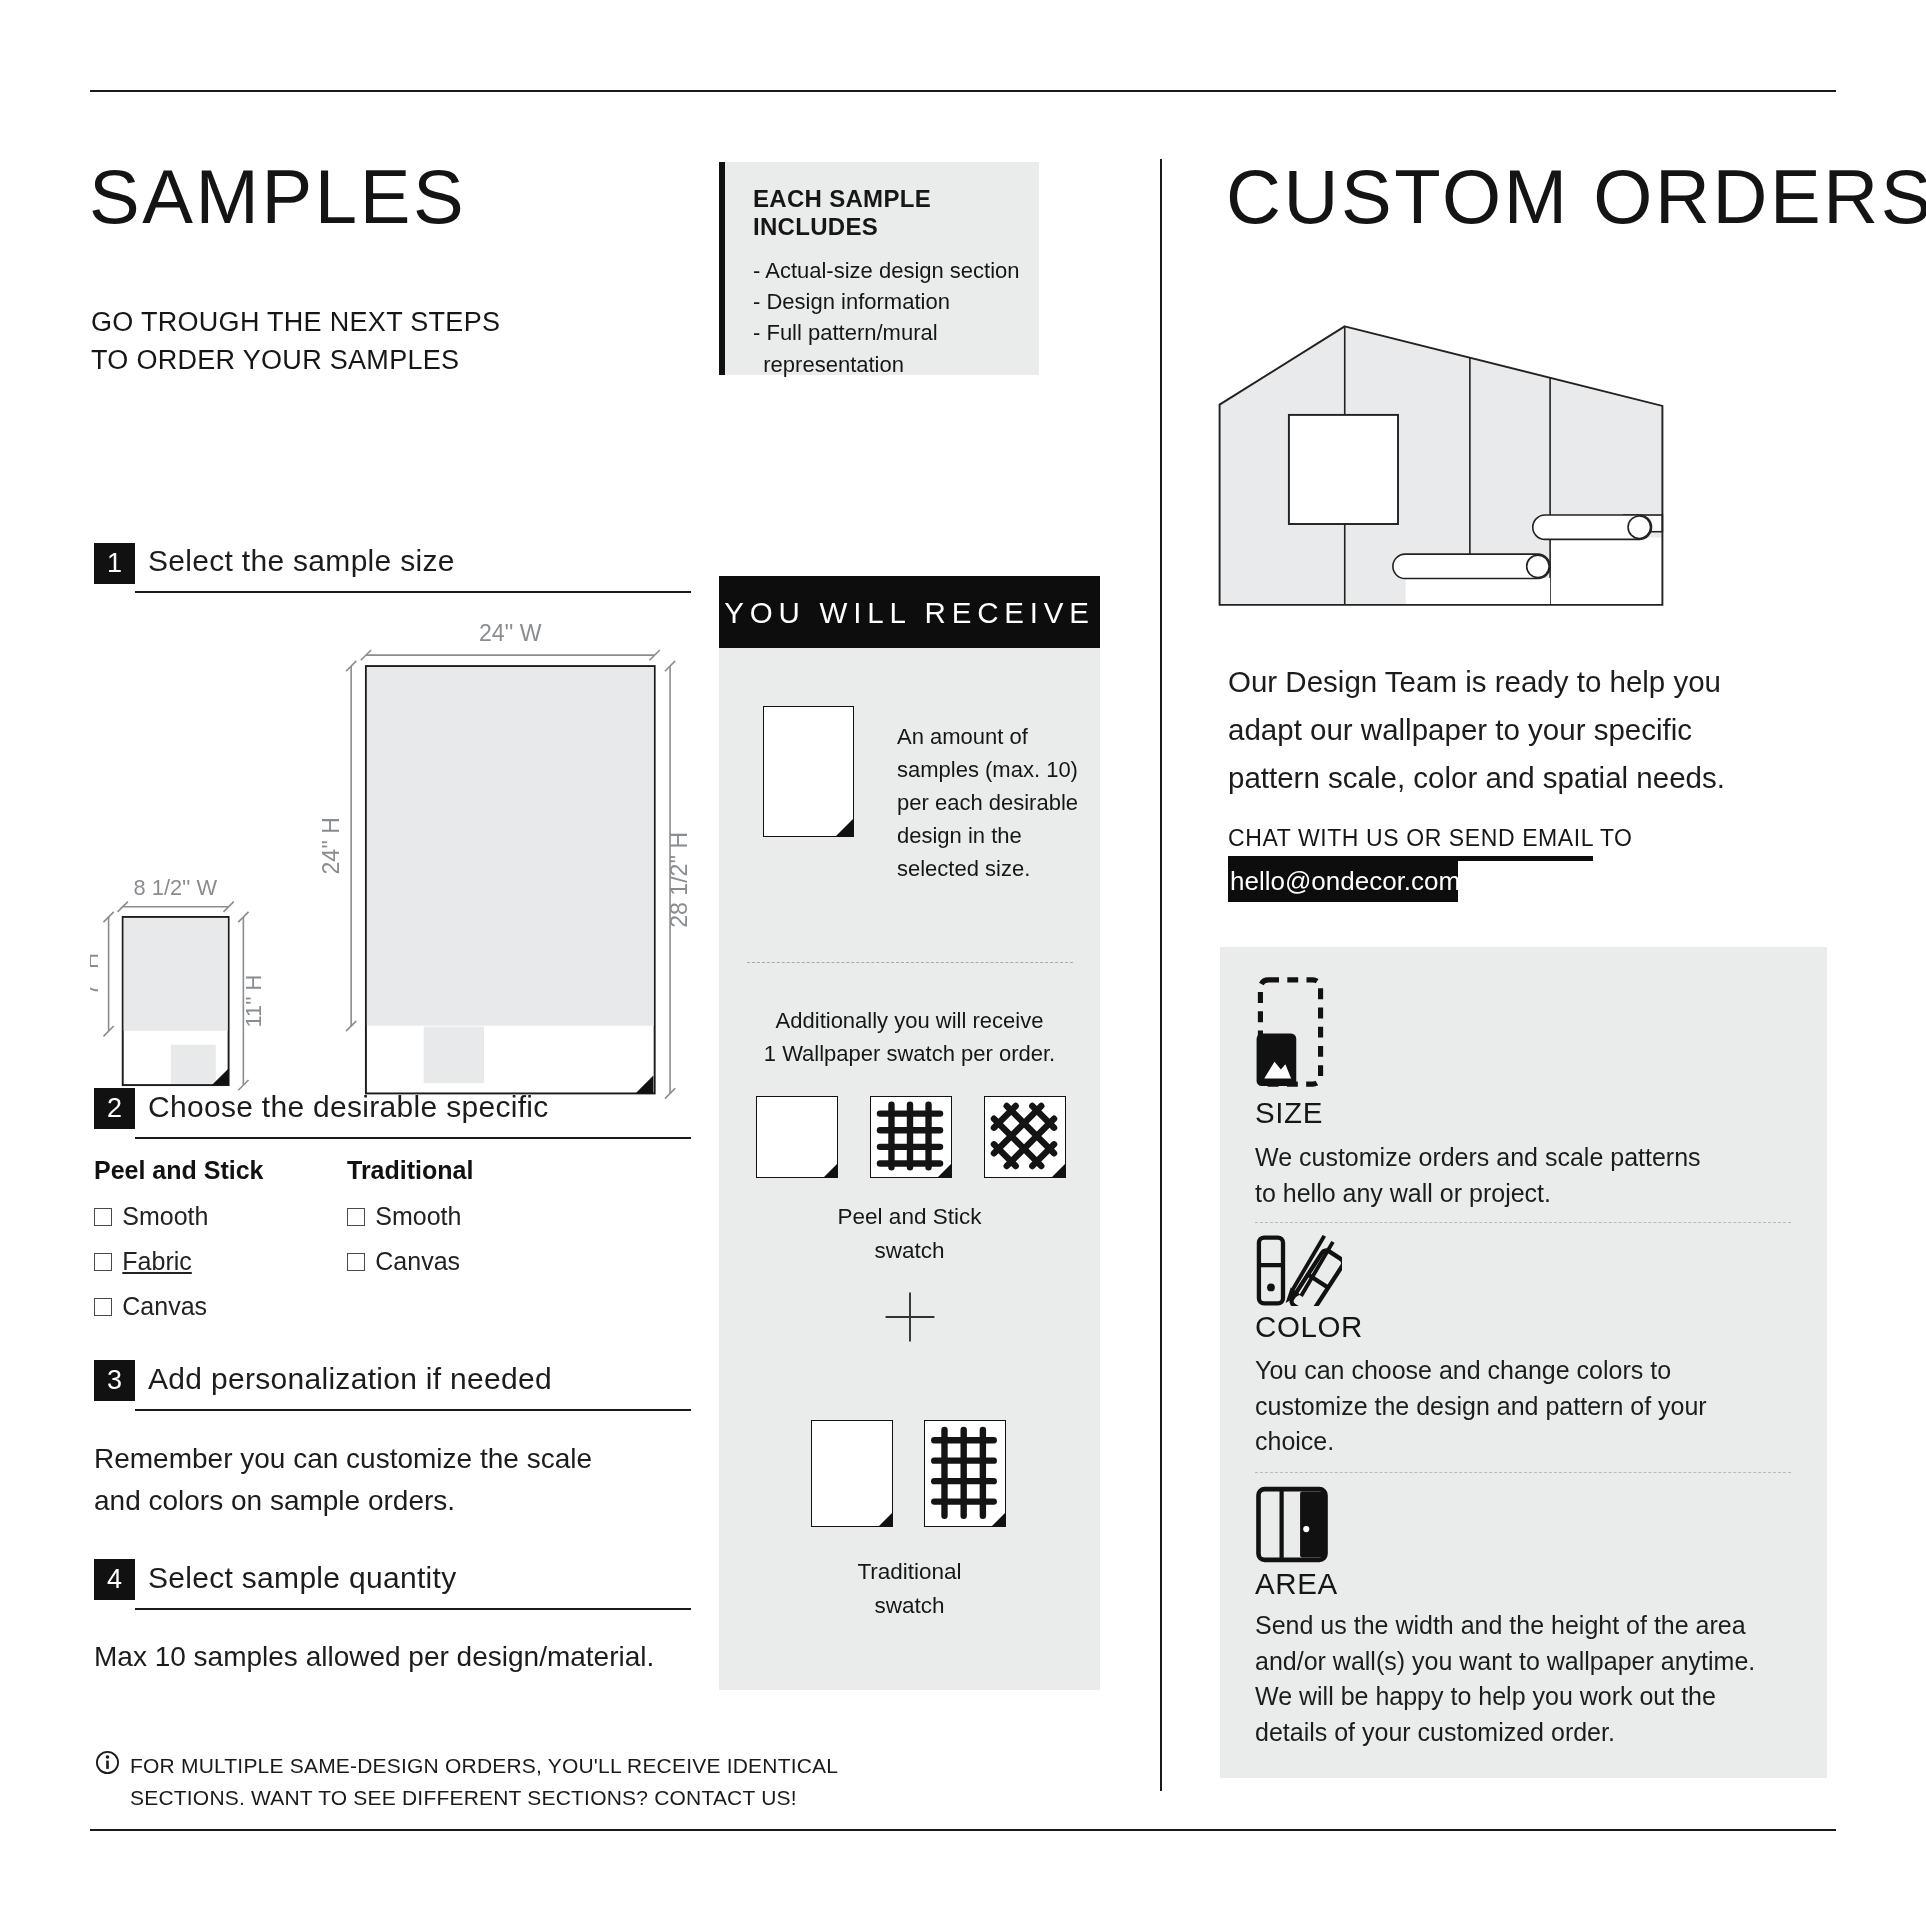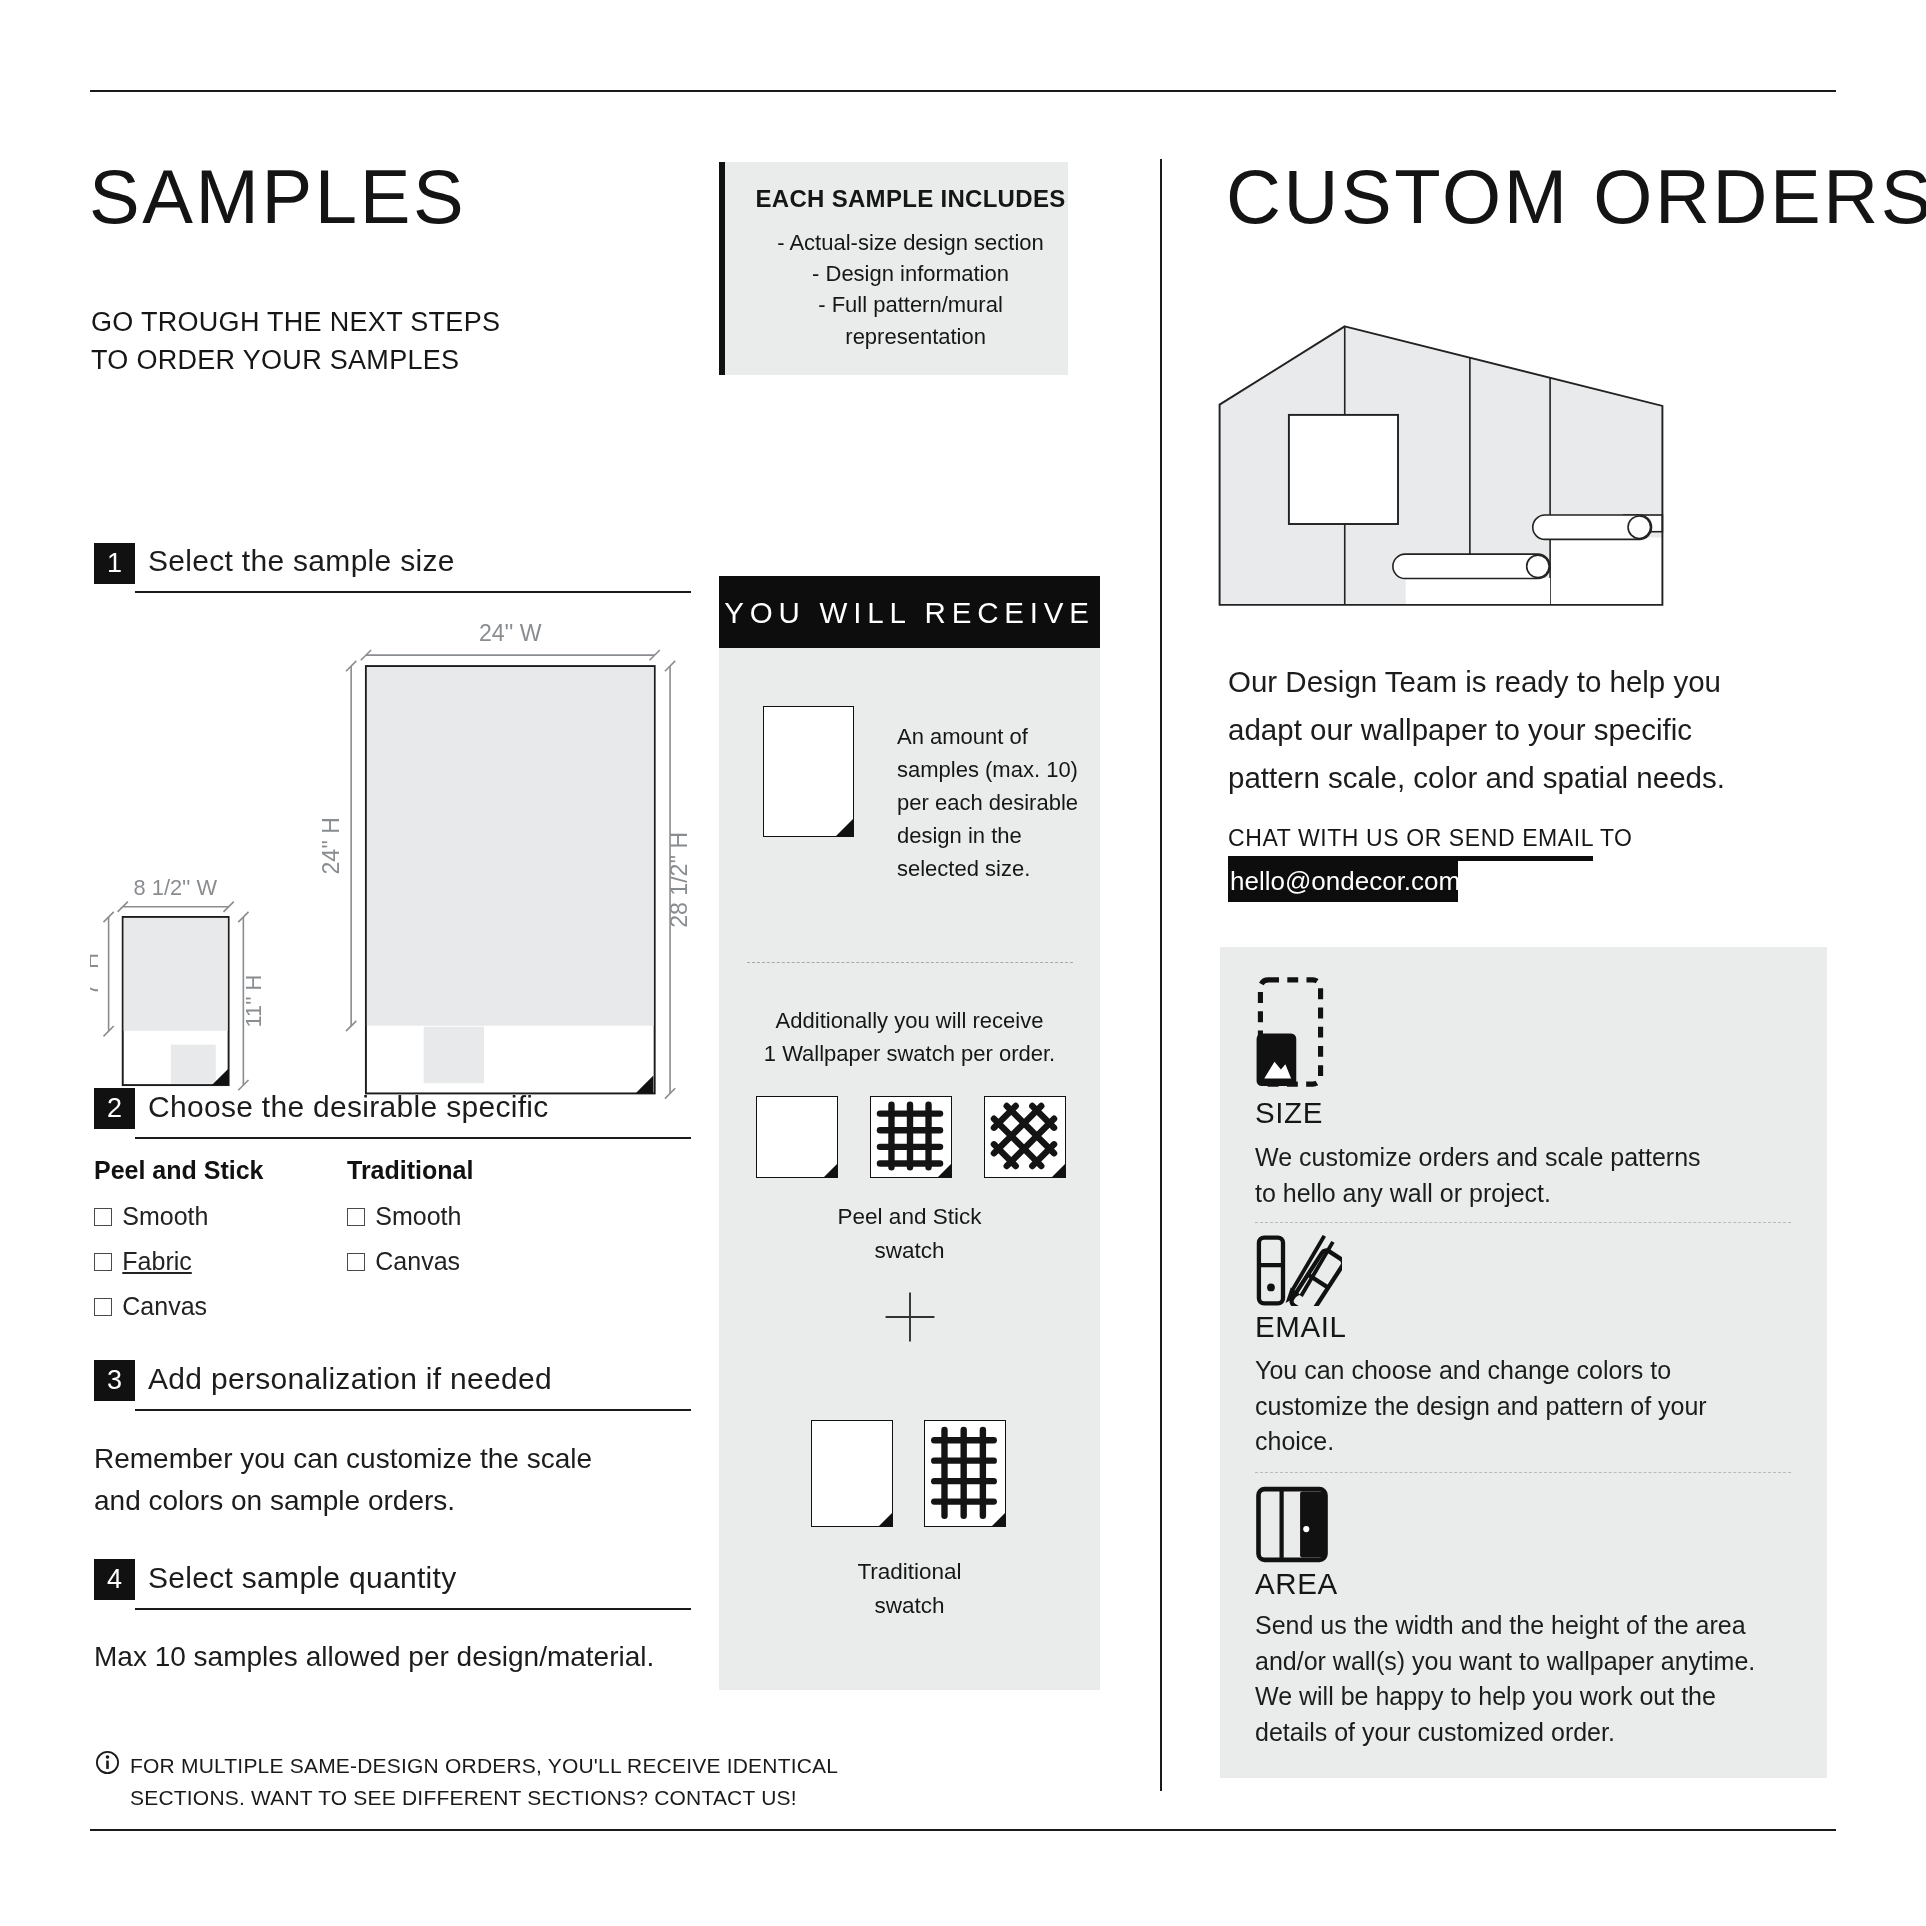--- a/index.html
+++ b/index.html
@@ -49,21 +49,21 @@
 <div class="page">
 
   <div class="rule" style="left:90px;top:90px;width:1746px;"></div>
   <div class="rule" style="left:90px;top:1829px;width:1746px;"></div>
   <div class="vdiv" style="left:1160px;top:159px;height:1632px;"></div>
 
   <div class="bigtitle" style="left:89px;top:153px;">SAMPLES</div>
   <div class="subtitle" style="left:91px;top:303px;">GO TROUGH THE NEXT STEPS
 TO ORDER YOUR SAMPLES</div>
 
-  <div class="graybox includes" style="left:719px;top:162px;width:349px;height:213px;text-align:center;">
+  <div class="graybox includes" style="left:719px;top:162px;width:320px;height:213px;">
     <div class="t">EACH SAMPLE INCLUDES</div>
     <div class="i">- Actual-size design section</div>
     <div class="i">- Design information</div>
     <div class="i">- Full pattern/mural</div>
     <div class="i ind">representation</div>
   </div>
 
   <div class="stepbadge" style="left:94px;top:543px;">1</div>
   <div class="steptitle" style="left:148px;top:544px;">Select the sample size</div>
   <div class="steprule" style="left:135px;top:591px;width:556px;"></div>
@@ -277,21 +277,21 @@
       <g transform="rotate(33 80 160)">
         <rect x="78" y="8" width="56" height="150" rx="12" fill="none" stroke="#111" stroke-width="10"></rect>
         <line x1="80" y1="80" x2="134" y2="80" stroke="#111" stroke-width="10"></line>
       </g>
       <g stroke="#111" stroke-width="9">
         <line x1="160" y1="2" x2="86" y2="128"></line>
         <line x1="180" y1="16" x2="106" y2="142"></line>
       </g>
       <polygon points="82,122 104,138 70,158" fill="#111"></polygon>
     </svg>
-    <div class="feathead" style="left:35px;top:363px;">EMAIL</div>
+    <div class="feathead" style="left:35px;top:363px;">COLOR</div>
     <div class="feattext" style="left:35px;top:406px;">You can choose and change colors to
 customize the design and pattern of your
 choice.</div>
     <div class="dash" style="left:35px;top:525px;width:536px;border-color:#b8bbbd;"></div>
 
     <svg class="abs" style="left:35px;top:539px;" width="74" height="77" viewBox="0 0 190 200">
       <rect x="8" y="8" width="174" height="184" rx="16" fill="none" stroke="#111" stroke-width="12"></rect>
       <line x1="68" y1="10" x2="68" y2="190" stroke="#111" stroke-width="11"></line>
       <rect x="116" y="14" width="62" height="172" rx="6" fill="#111"></rect>
       <circle cx="132" cy="112" r="8" fill="#ffffff"></circle>

